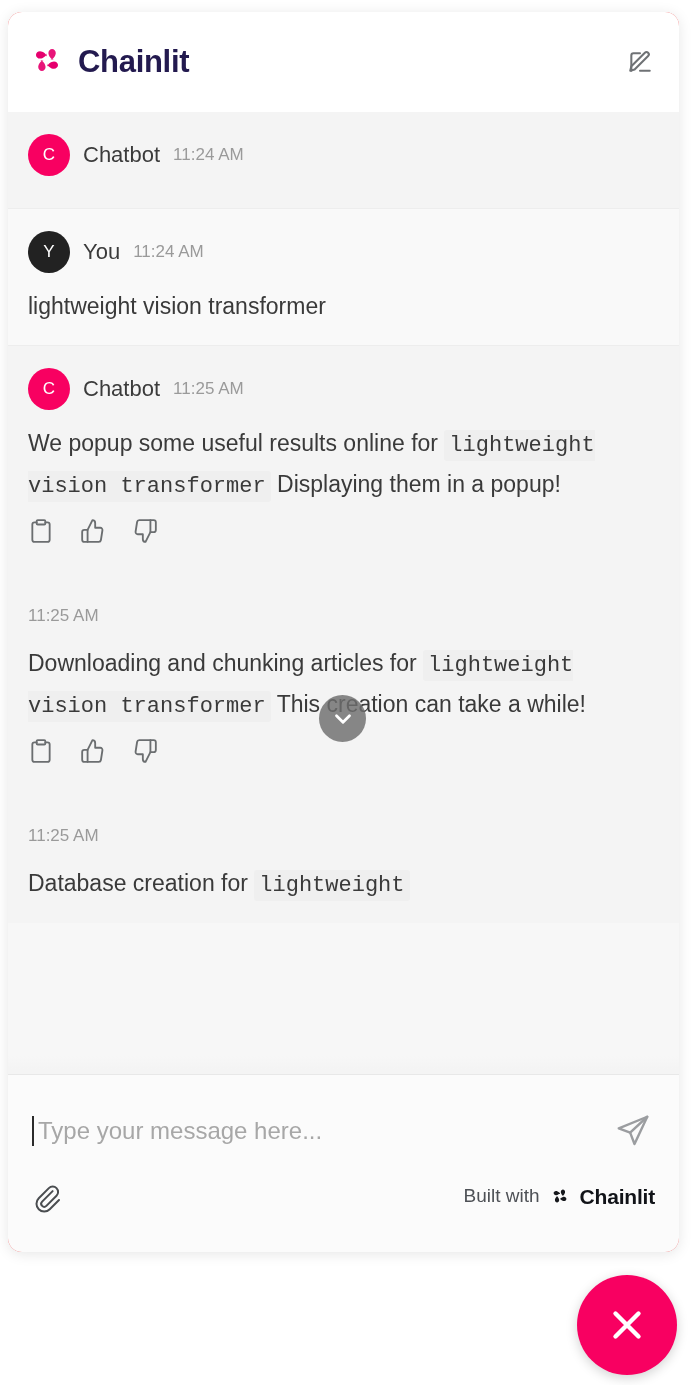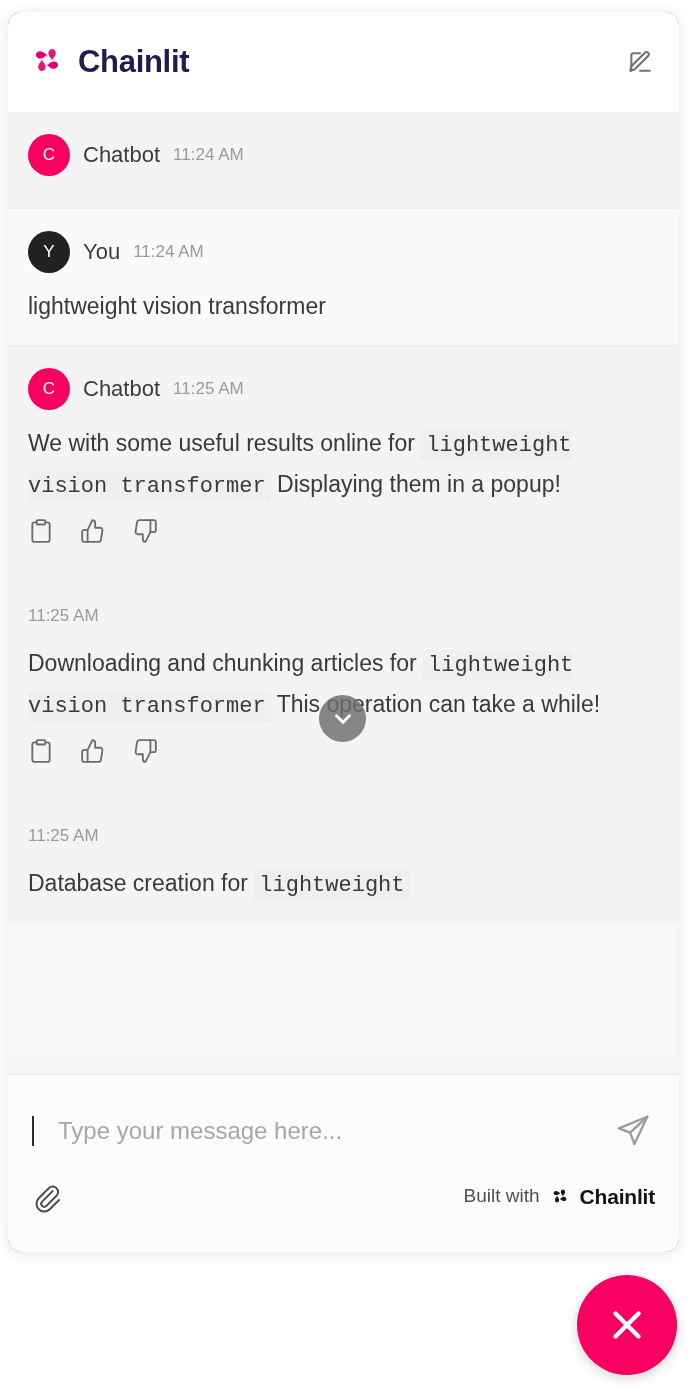--- a/index.html
+++ b/index.html
@@ -144,21 +144,21 @@
     flex: 0 0 178px;
     background: #fbfbfb;
     border-top: 1px solid #e8e8e8;
     padding: 30px 24px 0 24px;
     display: flex;
     flex-direction: column;
   }
   #input-row {
     display: flex;
     align-items: center;
-    gap: 24px;
+    gap: 4px;
     height: 52px;
   }
   #caret {
     width: 2px; height: 30px;
     background: #2b2b2b;
     flex: 0 0 2px;
   }
   #msg-input {
     flex: 1 1 auto;
     border: none;
@@ -253,21 +253,21 @@
       <div class="body">lightweight vision transformer</div>
     </div>
 
     <div class="msg assistant">
       <div class="msg-head">
         <div class="avatar bot">C</div>
         <span class="author">Chatbot</span>
         <span class="time">11:25 AM</span>
       </div>
       <div class="body">
-        <span>We with some useful results online for</span>
+        <span>We popup some useful results online for</span>
         <code>lightweight vision transformer</code>
         <span>Displaying them in a popup!</span>
       </div>
       <div class="actions">
         <span class="act">
           <svg width="26" height="26" viewBox="0 0 24 24" fill="none" stroke="currentColor" stroke-width="1.7" stroke-linecap="round" stroke-linejoin="round" aria-hidden="true">
             <rect x="8" y="2" width="8" height="4" rx="1"></rect>
             <path d="M16 4h2a2 2 0 0 1 2 2v14a2 2 0 0 1-2 2H6a2 2 0 0 1-2-2V6a2 2 0 0 1 2-2h2"></path>
           </svg>
         </span>
@@ -283,21 +283,21 @@
             <path d="M17 13V2H6.7a2 2 0 0 0-2 1.7l-1.4 9a2 2 0 0 0 2 2.3H10v4.5A2.5 2.5 0 0 0 12.5 22L17 13Z"></path>
           </svg>
         </span>
       </div>
 
       <div class="sub-step">
         <span class="time standalone">11:25 AM</span>
         <div class="body">
           <span>Downloading and chunking articles for</span>
           <code>lightweight vision transformer</code>
-          <span>This operation can take a while!</span>
+          <span>This creation can take a while!</span>
         </div>
         <div class="actions">
           <span class="act">
             <svg width="26" height="26" viewBox="0 0 24 24" fill="none" stroke="currentColor" stroke-width="1.7" stroke-linecap="round" stroke-linejoin="round" aria-hidden="true">
               <rect x="8" y="2" width="8" height="4" rx="1"></rect>
               <path d="M16 4h2a2 2 0 0 1 2 2v14a2 2 0 0 1-2 2H6a2 2 0 0 1-2-2V6a2 2 0 0 1 2-2h2"></path>
             </svg>
           </span>
           <span class="act">
             <svg width="26" height="26" viewBox="0 0 24 24" fill="none" stroke="currentColor" stroke-width="1.7" stroke-linecap="round" stroke-linejoin="round" aria-hidden="true">

